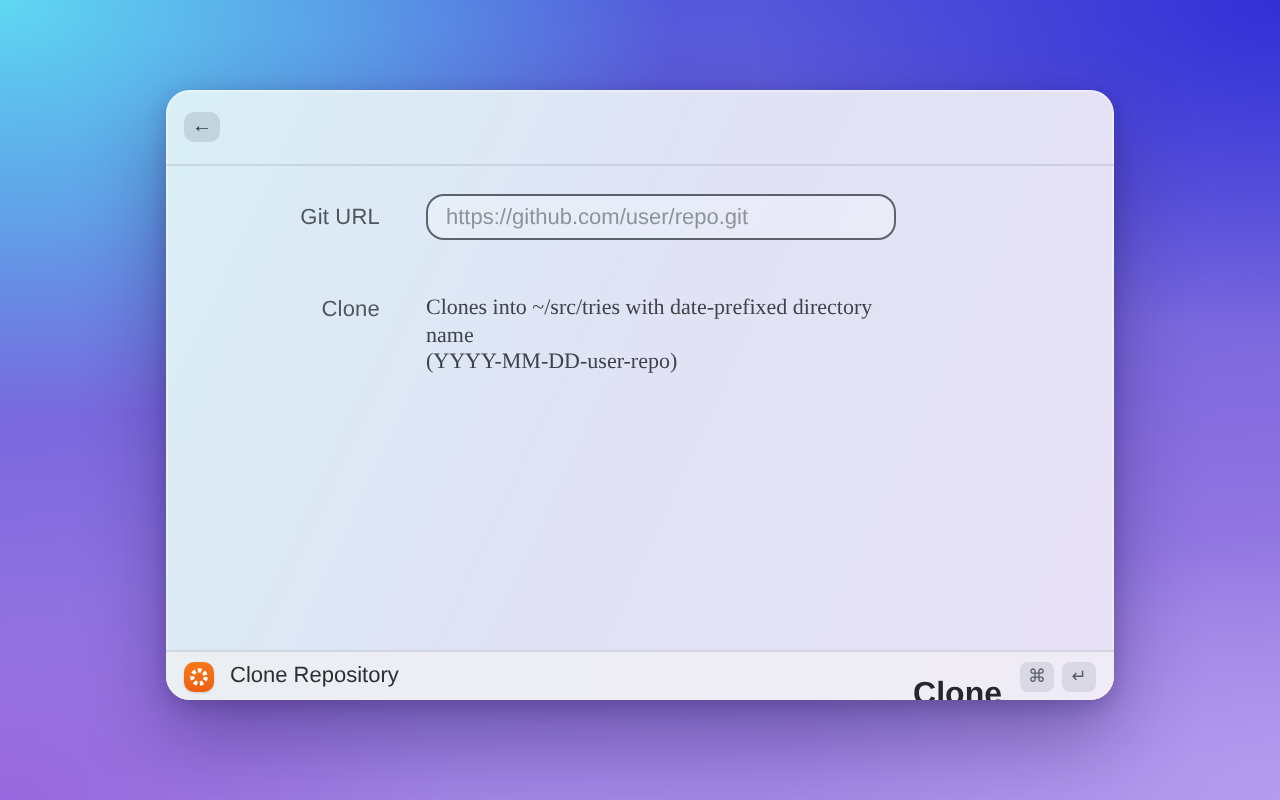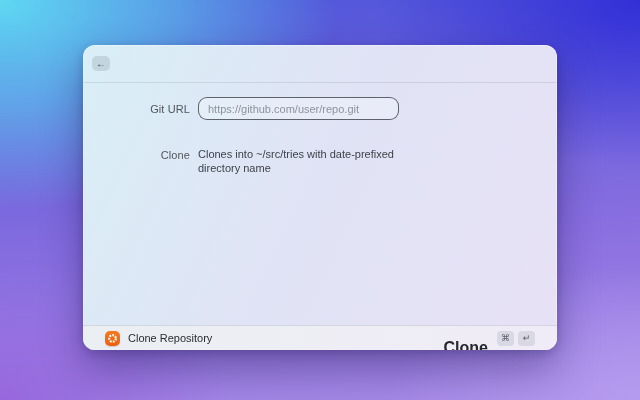--- a/index.html
+++ b/index.html
@@ -29,41 +29,41 @@
   }
   .back-btn {
     width:18px; height:15px; border-radius:5px;
     background:rgba(105,115,130,0.20);
     display:flex; align-items:center; justify-content:center;
     font-size:10px; line-height:1; color:#34373c; cursor:default;
   }
 
   .form { padding-top:14px; }
   .row {
-    display:grid; grid-template-columns:107px 235px; column-gap:8px;
+    display:grid; grid-template-columns:107px 235px; column-gap:23px;
     align-items:center; margin-bottom:13px;
   }
   .row.note-row { align-items:start; margin-top:15px; }
   .field-label {
     text-align:right; font-size:11px; color:#50555c; letter-spacing:0.1px;
   }
   .note-row .field-label { padding-top:1px; }
   .text-input {
-    height:23px; width:201px; border-radius:9px; padding:0 9px;
+    height:23px; width:235px; border-radius:9px; padding:0 9px;
     font-family:"Liberation Sans", sans-serif; font-size:11px; color:#2d3035;
     background:rgba(255,255,255,0.28); outline:none;
   }
   .text-input::placeholder { color:#8d939c; }
   .text-input.focused { border:1.5px solid rgba(68,74,84,0.85); }
   .text-input.unfocused { border:1px solid rgba(115,125,150,0.42); }
-  .note-text { font-size:11px; line-height:13.5px; color:#3e4249; }
+  .note-text { font-size:11px; line-height:13.5px; color:#3e4249;font-family:Liberation Serif, serif; }
 
   .footer {
     position:absolute; left:0; right:0; bottom:0; height:25px;
-    display:flex; align-items:center; gap:8px; padding:0 22px;
+    display:flex; align-items:center; gap:8px; padding:0 9px;
     border-top:1px solid rgba(95,105,125,0.18);
     background:linear-gradient(90deg, rgba(236,240,243,0.92), rgba(241,236,247,0.92));
   }
   .app-icon {
     width:15px; height:15px; border-radius:5px; flex:0 0 auto;
     background:linear-gradient(180deg,#f57a1e,#ee5f0f);
     display:flex; align-items:center; justify-content:center;
     box-shadow:0 0.5px 1px rgba(0,0,0,0.15);
   }
   .app-name { font-size:11px; font-weight:500; color:#2a2d31; }
@@ -95,20 +95,21 @@
       <input class="text-input focused" type="text" placeholder="https://github.com/user/repo.git" style="">
     </div>
 
     <div class="row">
     </div>
 
     <div class="row note-row">
       <div class="field-label">Clone</div>
       <div class="note-text">
         <div>Clones into ~/src/tries with date-prefixed directory name</div>
+        <div>(YYYY-MM-DD-user-repo)</div>
       </div>
     </div>
 
   </div>
 
   <div class="footer">
     <div class="app-icon">
       <svg width="13" height="13" viewBox="0 0 16 16">
         <circle cx="8" cy="8" r="4.1" fill="none" stroke="#ffffff" stroke-width="2.6" stroke-dasharray="2.2 1.5" stroke-linecap="butt"></circle>
       </svg>

